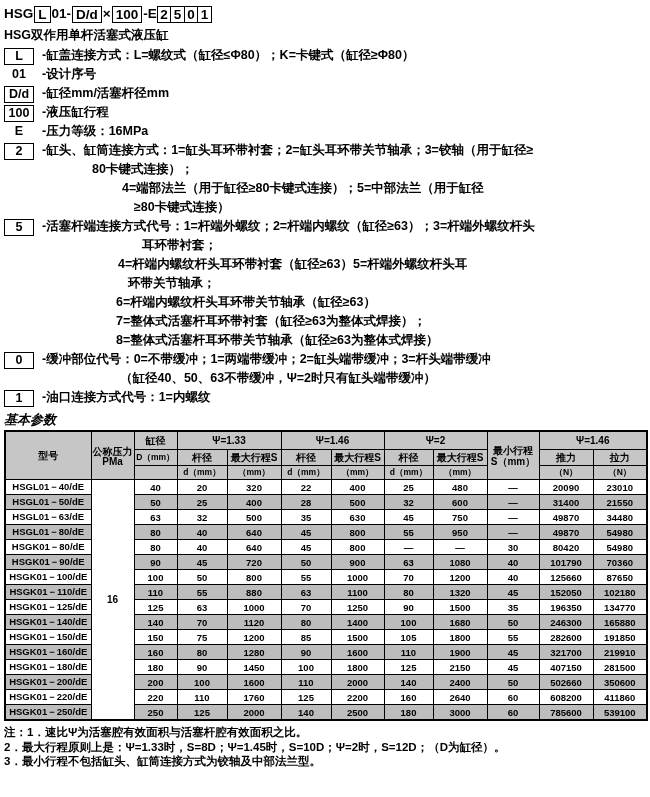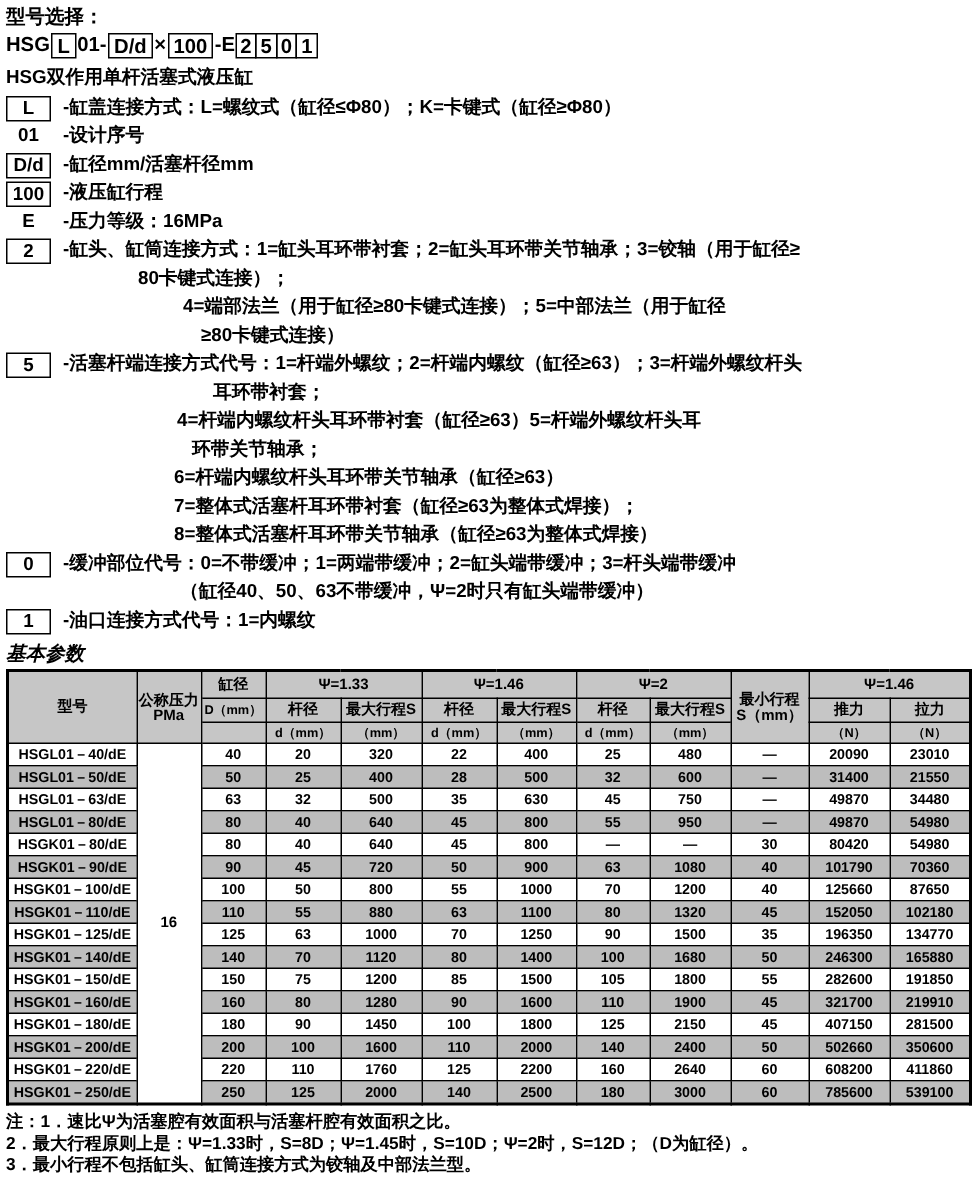--- a/index.html
+++ b/index.html
@@ -46,21 +46,20 @@
 
   
   .notes{font-size:11.5px;font-weight:bold;line-height:14.5px;margin-top:4px;}
   .notes div{white-space:nowrap;}
 </style>
 </head>
 <body>
 
 <div class="page">
 
-  <div class="sec-title">型号选择：</div>
 
   <div class="code-line">
     <span class="seg">HSG</span>
     <span class="box">L</span>
     <span class="seg">01-</span>
     <span class="box">D/d</span>
     <span class="seg">×</span>
     <span class="box">100</span>
     <span class="seg">-E</span>
     <span class="digit-box">2</span>

